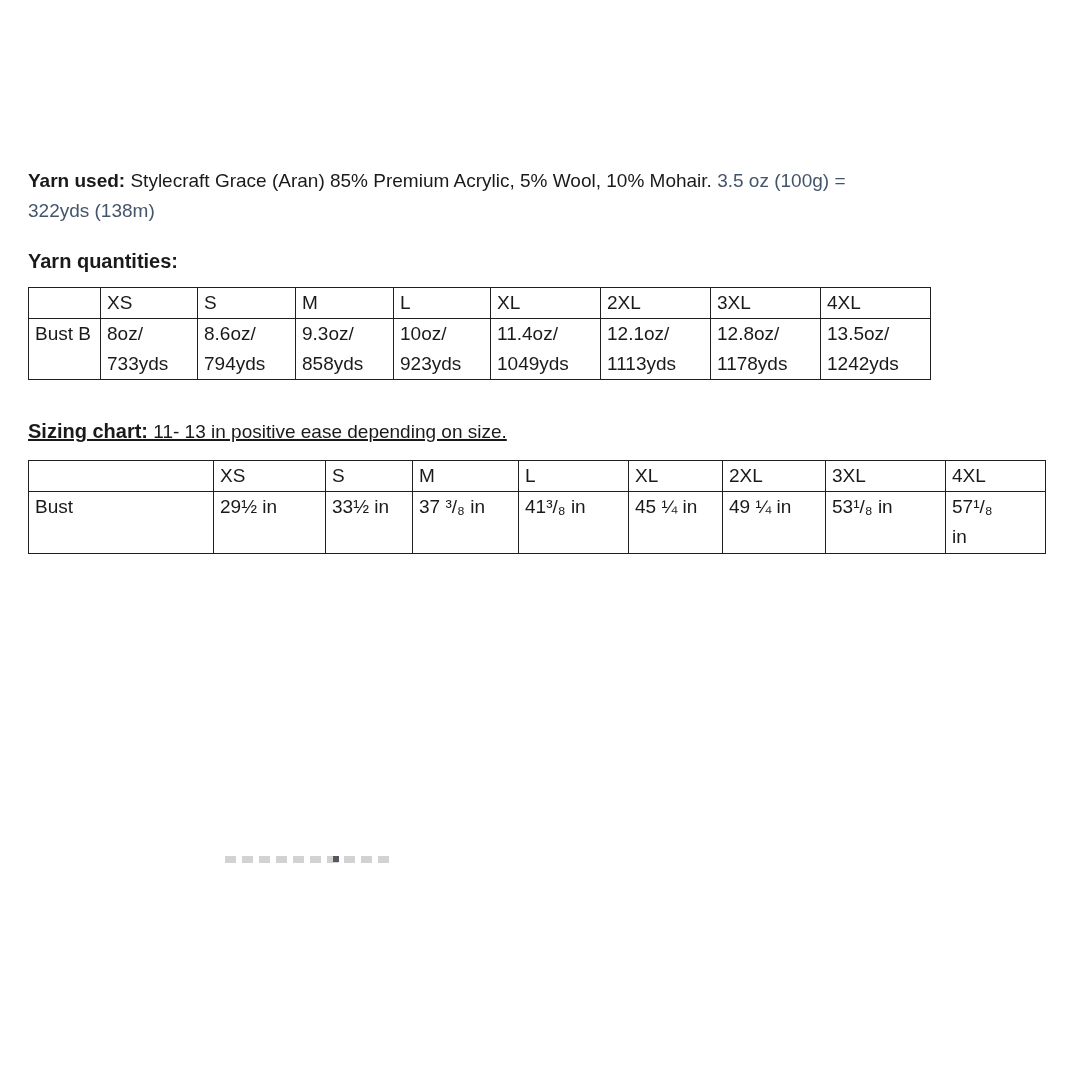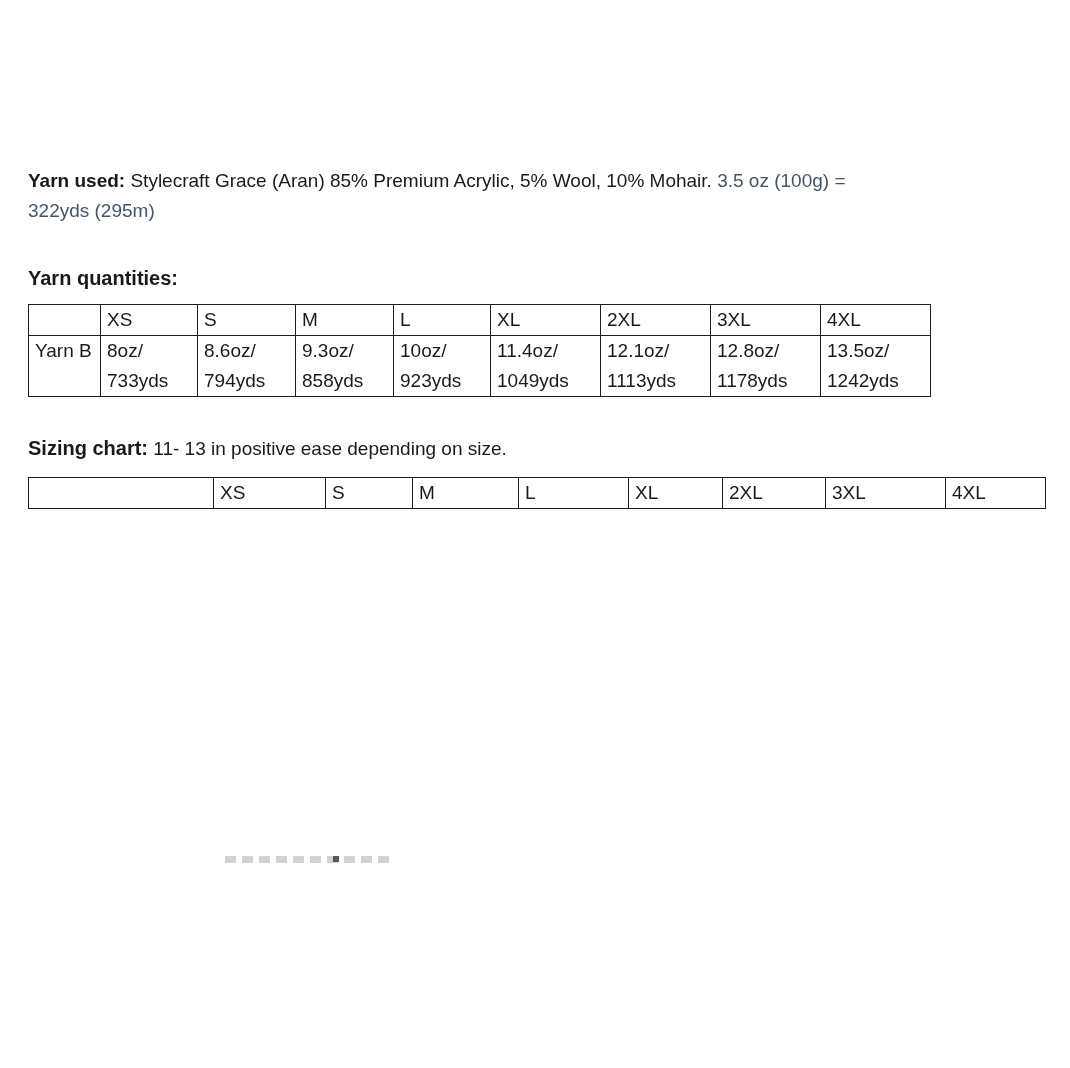--- a/index.html
+++ b/index.html
@@ -19,22 +19,22 @@
     font-size: 19px;
     line-height: 30px;
   }
   .b { font-weight: 700; }
   .accent { color: #44546a; }
   .section-heading {
     font-size: 20px;
     font-weight: 700;
     line-height: 30px;
   }
-  .heading-gap { margin-top: 37px; }
-  .chart-heading { margin-top: 36px; }
+  .heading-gap { margin-top: 20px; }
+  .chart-heading { margin-top: 36px; text-decoration: underline; }
   .chart-heading .plain { font-weight: 400; font-size: 19px; }
   table {
     border-collapse: collapse;
     table-layout: fixed;
     margin-top: 11px;
     padding-left: 24px;
   }
   #yarn-table { width: 902px; }
   #sizing-table { width: 1017px; margin-top: 13px; }
   td {
@@ -64,21 +64,21 @@
     width: 6px; height: 6px;
     background: #2d2f3a;
   }
 </style>
 </head>
 <body>
 
 <div class="page">
 
   <p class="para"><span class="b">Yarn used:</span><span> Stylecraft Grace (Aran) 85% Premium Acrylic, 5% Wool, 10% Mohair. </span><span class="accent">3.5 oz (100g) =</span><br>
-    <span class="accent">322yds (295m)</span>
+    <span class="accent">322yds (138m)</span>
   </p>
 
 
   <div class="section-heading heading-gap">Yarn quantities:</div>
 
   <table id="yarn-table">
     <colgroup>
       <col style="width:72px">
         <col style="width:97px">
         <col style="width:98px">
@@ -95,21 +95,21 @@
       <td>XS</td>
       <td>S</td>
       <td>M</td>
       <td>L</td>
       <td>XL</td>
       <td>2XL</td>
       <td>3XL</td>
       <td>4XL</td>
     </tr>
     <tr class="data">
-      <td>Yarn B</td>
+      <td>Bust B</td>
       <td>8oz/
 733yds</td>
       <td>8.6oz/
 794yds</td>
       <td>9.3oz/
 858yds</td>
       <td>10oz/
 923yds</td>
       <td>11.4oz/
 1049yds</td>
@@ -143,20 +143,32 @@
       <td></td>
       <td>XS</td>
       <td>S</td>
       <td>M</td>
       <td>L</td>
       <td>XL</td>
       <td>2XL</td>
       <td>3XL</td>
       <td>4XL</td>
     </tr>
+    <tr class="data">
+      <td>Bust</td>
+      <td>29½ in</td>
+      <td>33½ in</td>
+      <td>37 ³/₈ in</td>
+      <td>41³/₈ in</td>
+      <td>45 ¼ in</td>
+      <td>49 ¼ in</td>
+      <td>53¹/₈ in</td>
+      <td>57¹/₈
+in</td>
+    </tr>
   </tbody>
     </table>
 
   <div class="smudge">
       <span class="dot"></span>
     </div>
 
 </div>
 
 </body></html>

